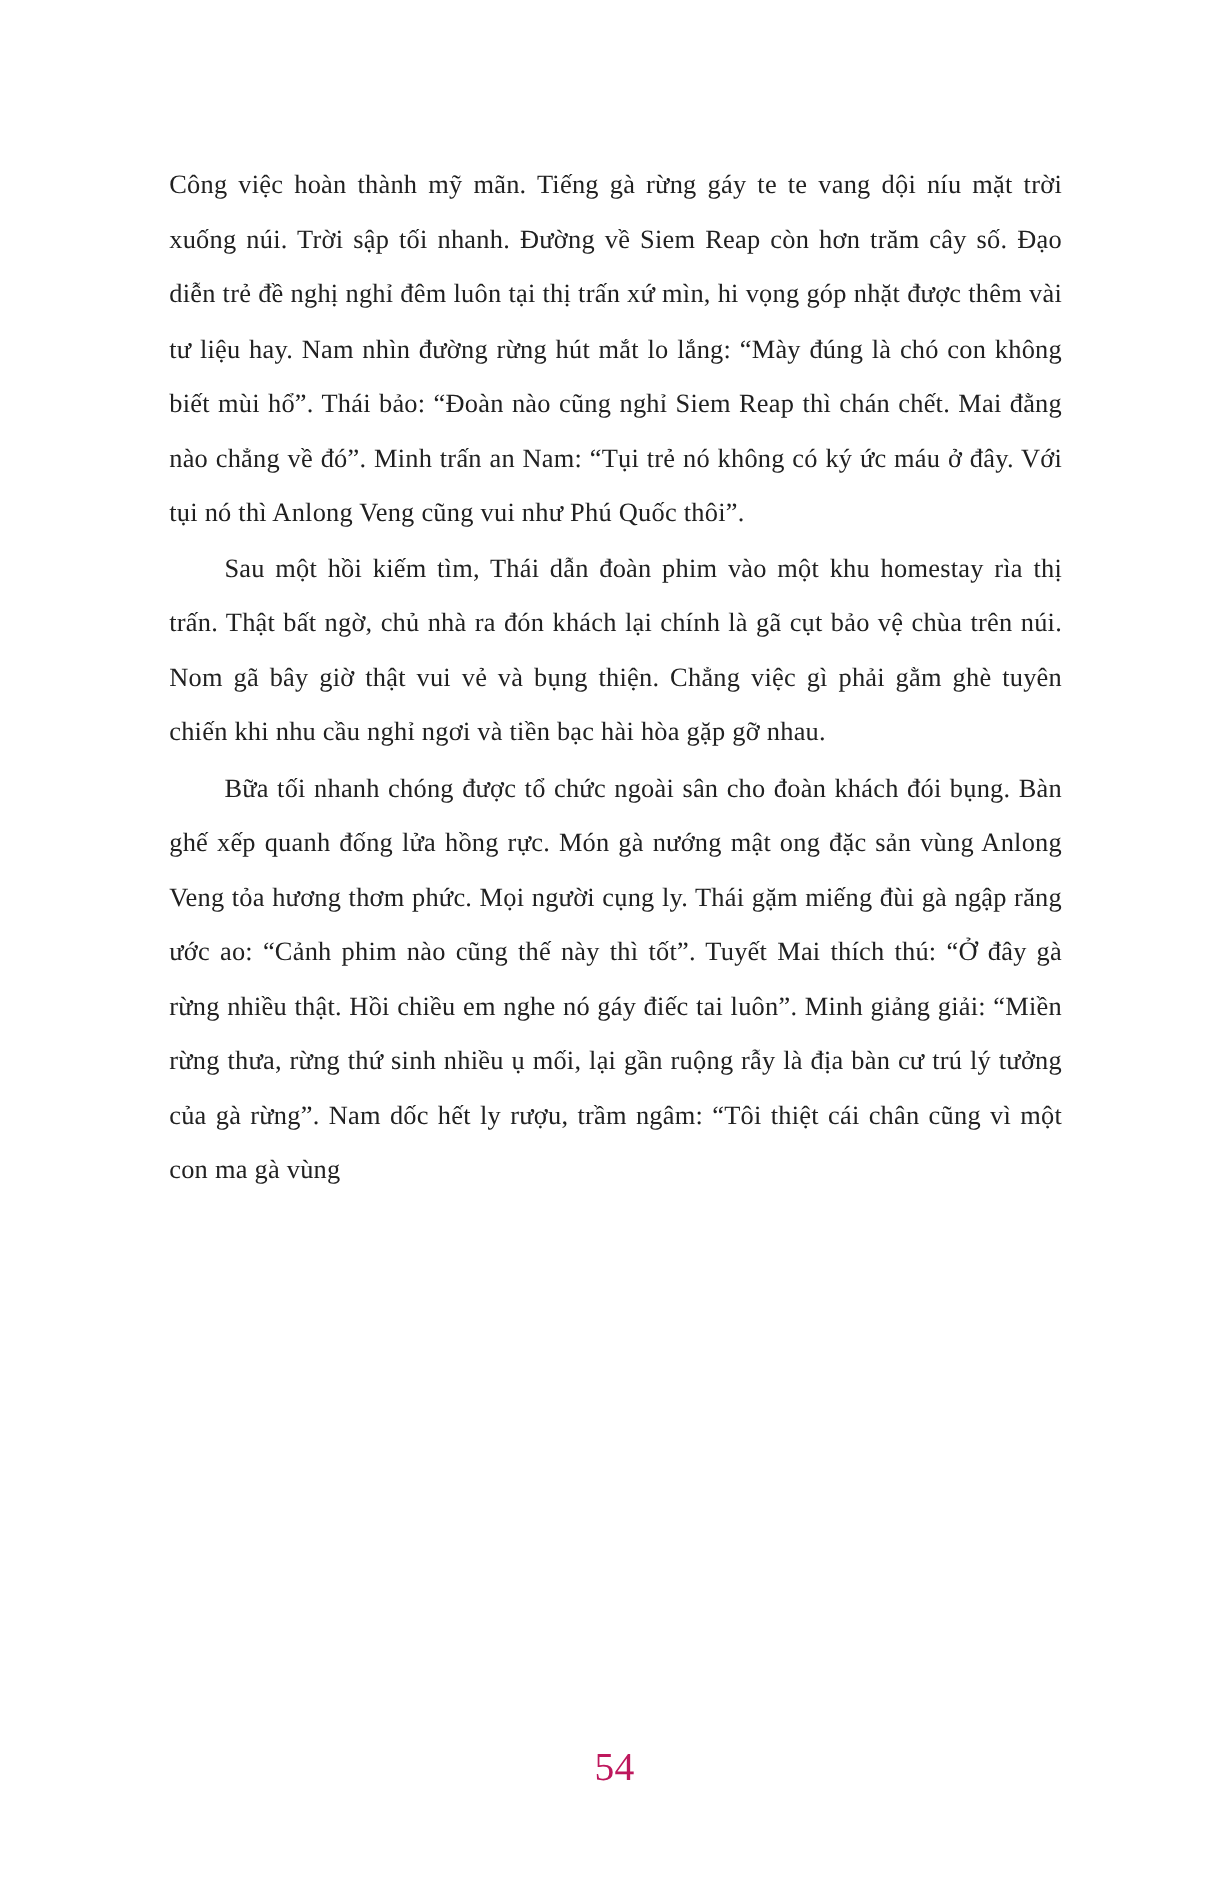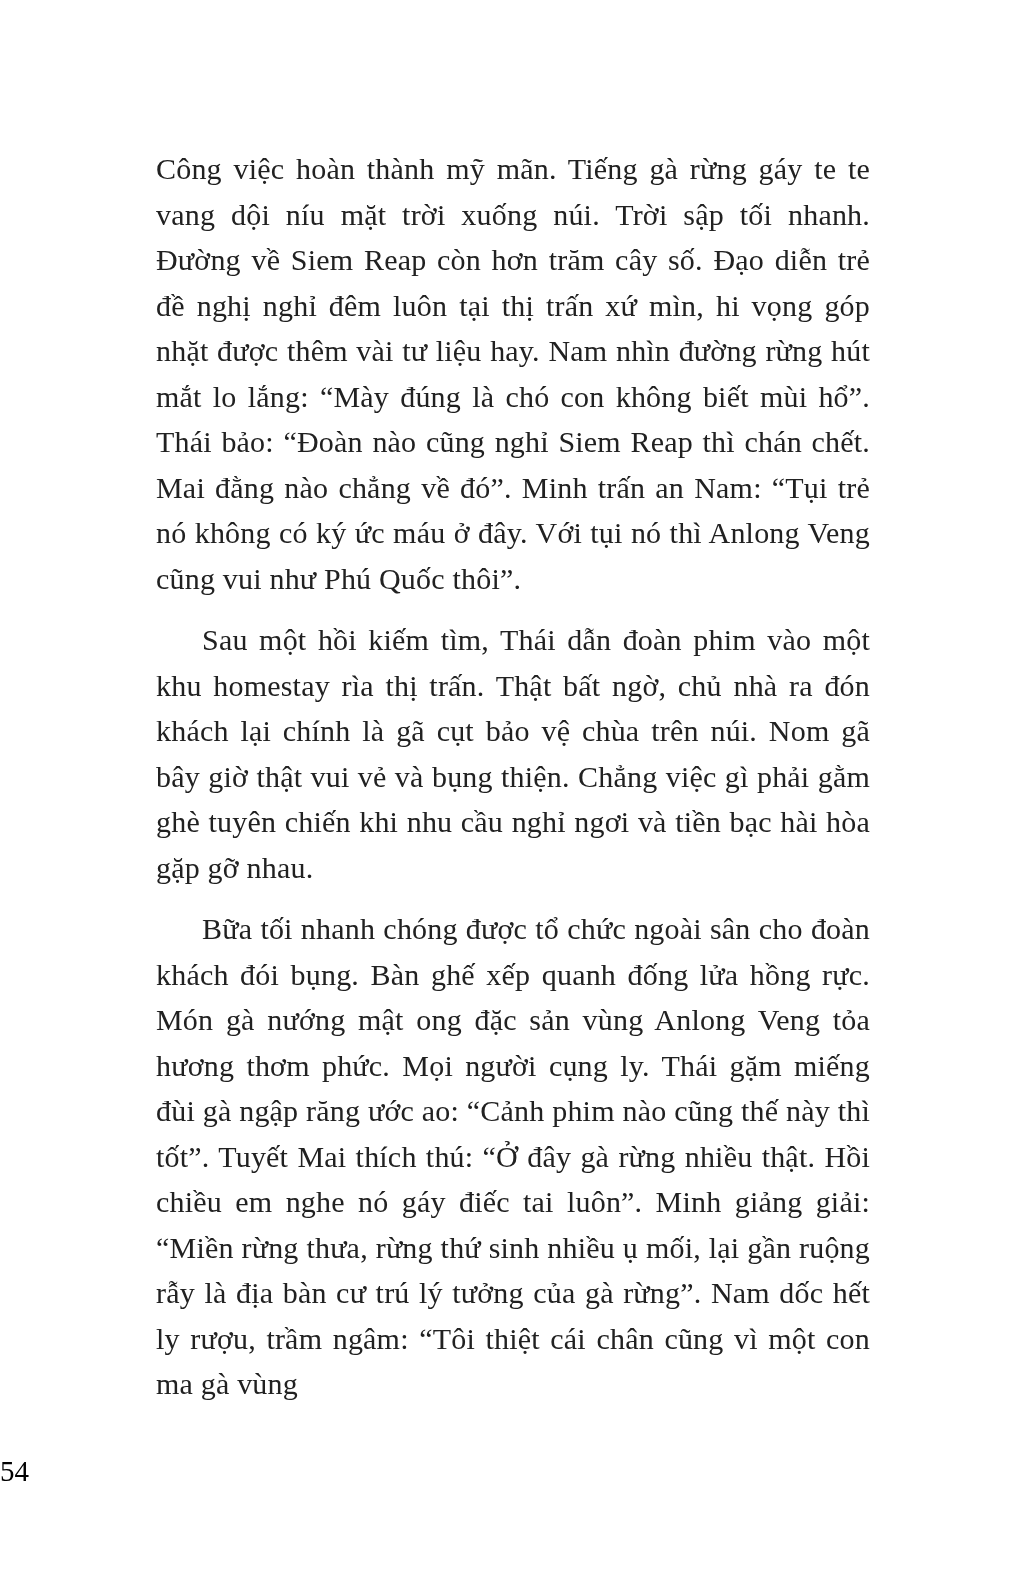--- a/index.html
+++ b/index.html
@@ -15,36 +15,37 @@
     color: #212121;
     overflow: hidden;
   }
   .page {
     position: absolute;
     top: 130px;
     left: 140px;
     right: 138px;
   }
   .page p {
-    margin: 16px;
-    font-size: 30px;
+    margin: 1px;
+    font-size: 22px;
     line-height: 45.5px;
     text-align: justify;
     letter-spacing: 0.2px;
   }
   .page p.indent {
     text-indent: 46px;
   }
   .page-number {
     position: absolute;
     left: 0;
     right: 0;
     top: 1455px;
-    font-size: 29px;
-    color: #000000;
+    text-align: center;
+    font-size: 33px;
+    color: #be185d;
   }
 </style>
 </head>
 <body>
 
 <div class="page">
   <p>Công việc hoàn thành mỹ mãn. Tiếng gà rừng gáy te te vang dội níu mặt trời xuống núi. Trời sập tối nhanh. Đường về Siem Reap còn hơn trăm cây số. Đạo diễn trẻ đề nghị nghỉ đêm luôn tại thị trấn xứ mìn, hi vọng góp nhặt được thêm vài tư liệu hay. Nam nhìn đường rừng hút mắt lo lắng: “Mày đúng là chó con không biết mùi hổ”. Thái bảo: “Đoàn nào cũng nghỉ Siem Reap thì chán chết. Mai đằng nào chẳng về đó”. Minh trấn an Nam: “Tụi trẻ nó không có ký ức máu ở đây. Với tụi nó thì Anlong Veng cũng vui như Phú Quốc thôi”.</p>
   <p class="indent">Sau một hồi kiếm tìm, Thái dẫn đoàn phim vào một khu homestay rìa thị trấn. Thật bất ngờ, chủ nhà ra đón khách lại chính là gã cụt bảo vệ chùa trên núi. Nom gã bây giờ thật vui vẻ và bụng thiện. Chẳng việc gì phải gằm ghè tuyên chiến khi nhu cầu nghỉ ngơi và tiền bạc hài hòa gặp gỡ nhau.</p>
   <p class="indent">Bữa tối nhanh chóng được tổ chức ngoài sân cho đoàn khách đói bụng. Bàn ghế xếp quanh đống lửa hồng rực. Món gà nướng mật ong đặc sản vùng Anlong Veng tỏa hương thơm phức. Mọi người cụng ly. Thái gặm miếng đùi gà ngập răng ước ao: “Cảnh phim nào cũng thế này thì tốt”. Tuyết Mai thích thú: “Ở đây gà rừng nhiều thật. Hồi chiều em nghe nó gáy điếc tai luôn”. Minh giảng giải: “Miền rừng thưa, rừng thứ sinh nhiều ụ mối, lại gần ruộng rẫy là địa bàn cư trú lý tưởng của gà rừng”. Nam dốc hết ly rượu, trầm ngâm: “Tôi thiệt cái chân cũng vì một con ma gà vùng</p>
 </div>

